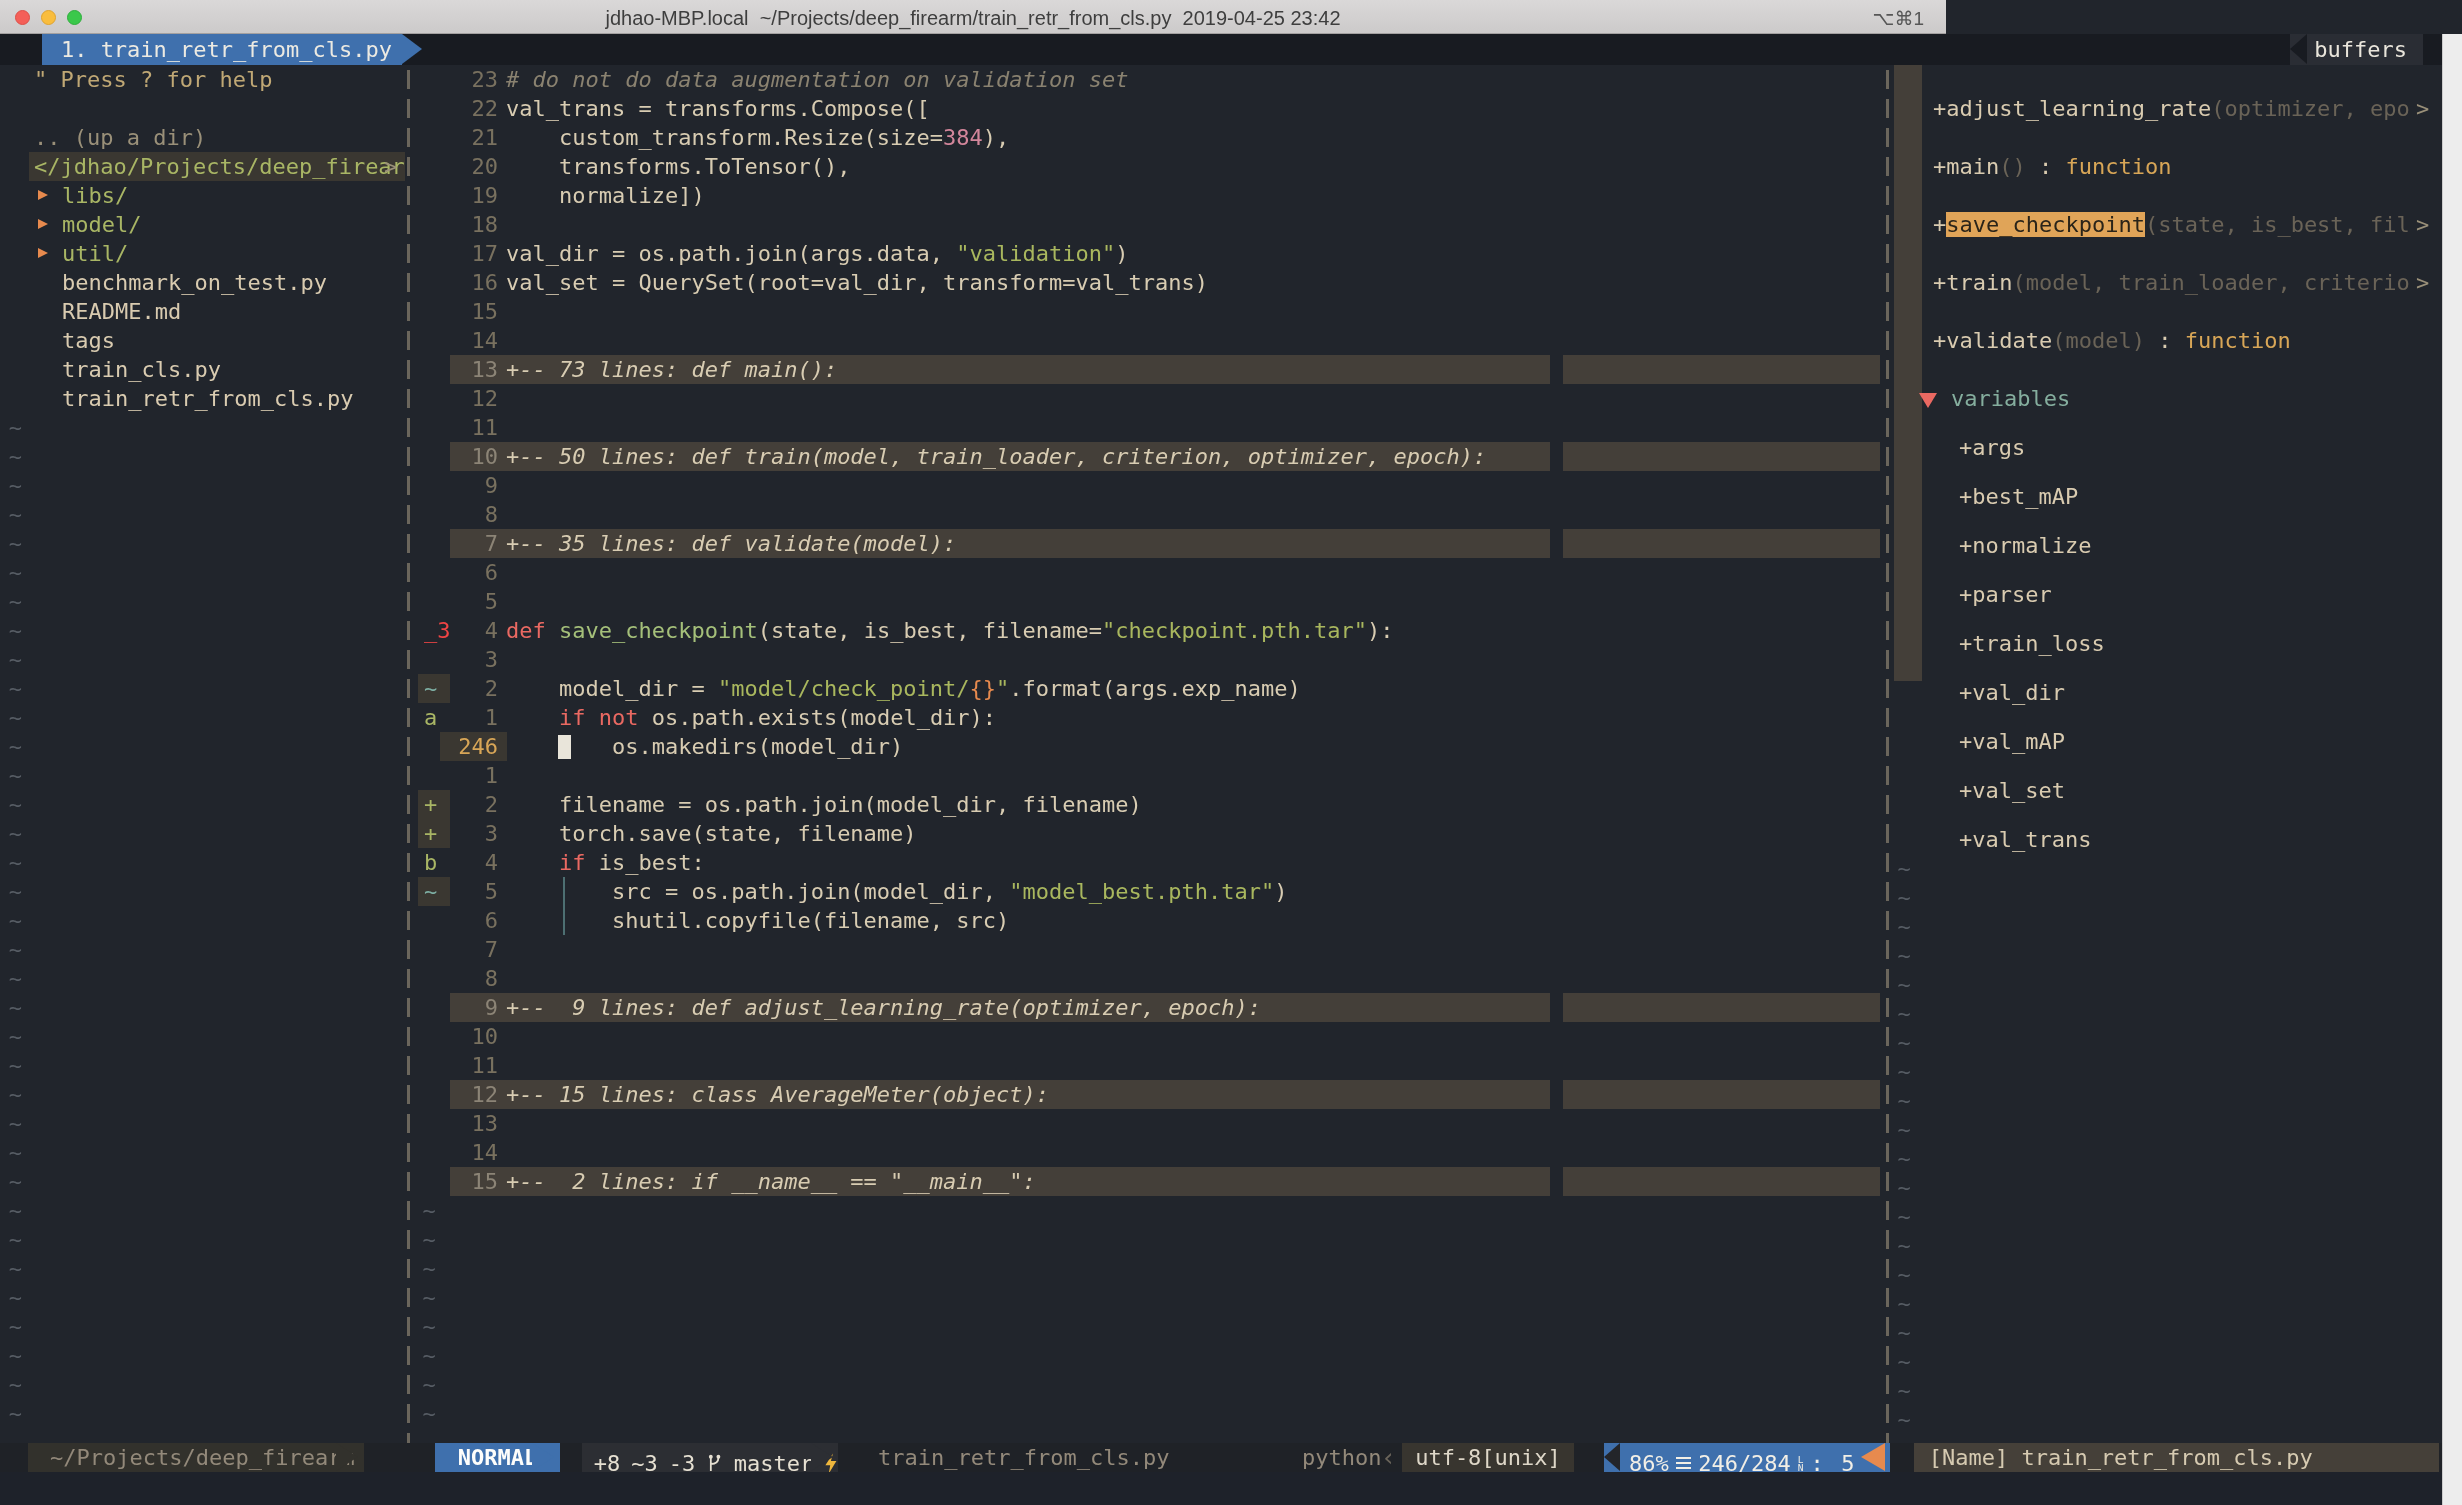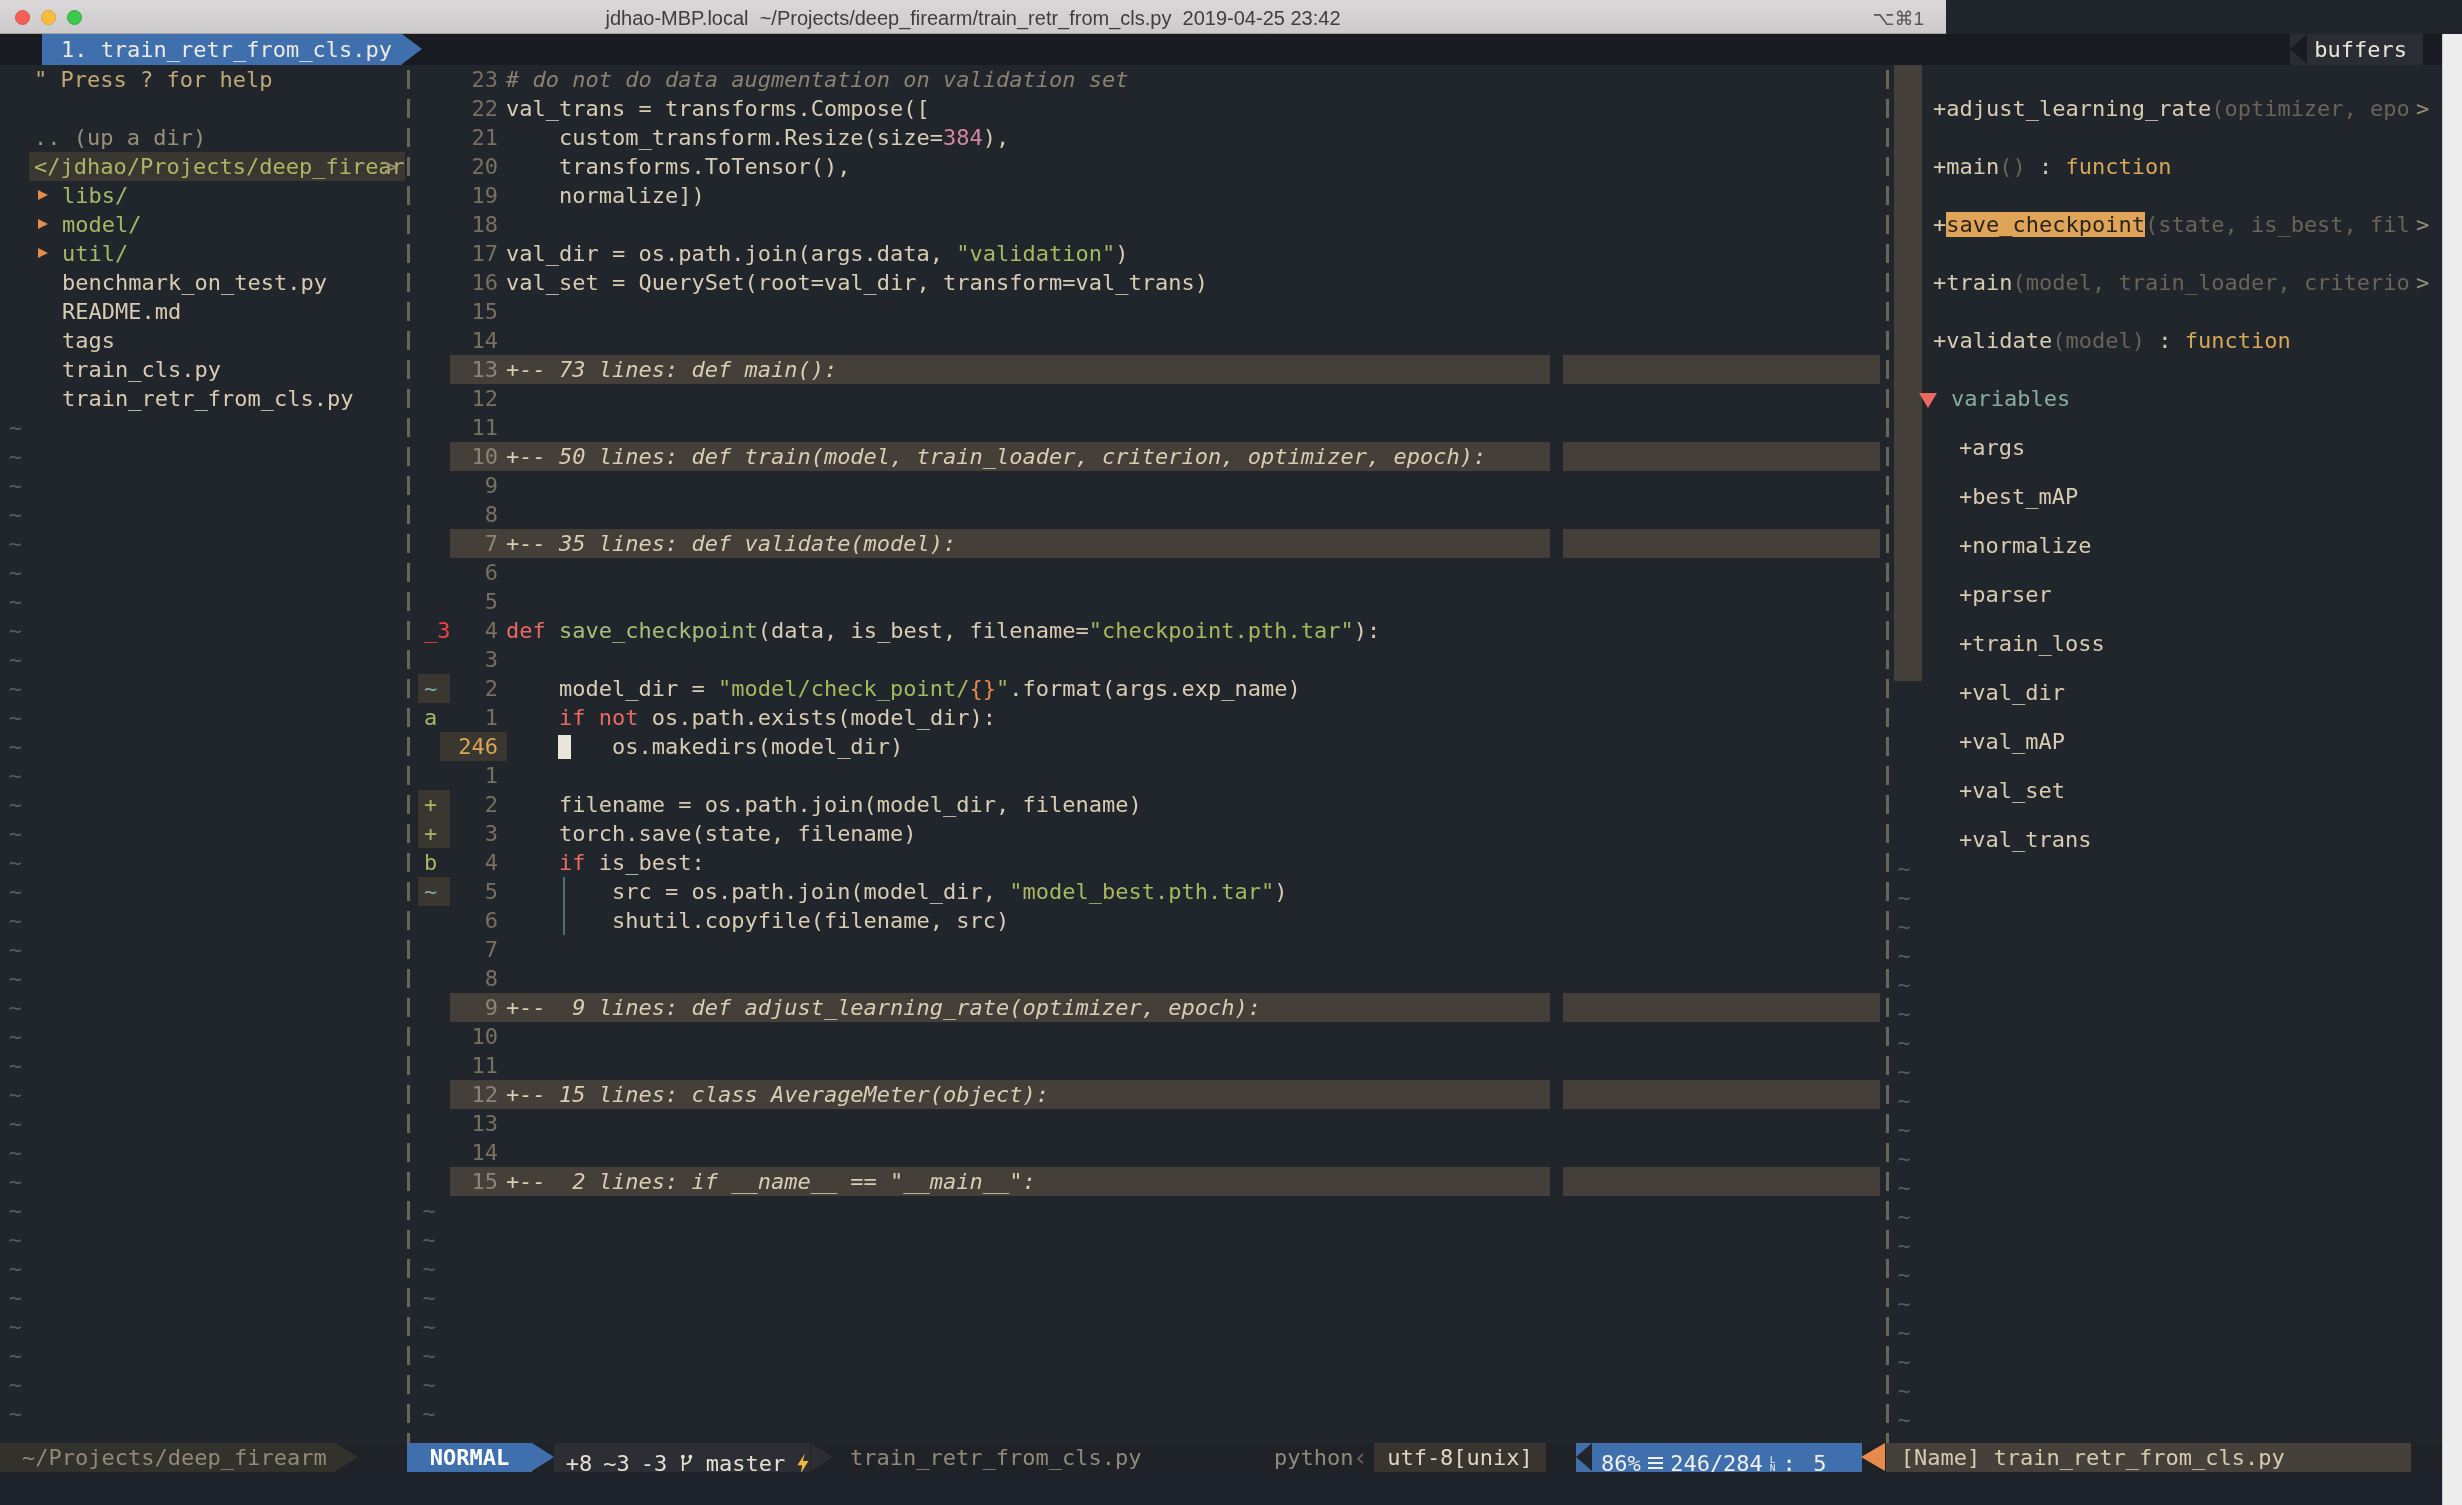--- a/index.html
+++ b/index.html
@@ -77,21 +77,21 @@
   .tb-kind{color:#d8a657;}
   .tb-hl{background:#e0a458;color:#2a2419;}
   .tb-trunc{position:absolute;left:523px;color:#9a9079;background:#21252c;}
   .tb-head{padding-left:58px;color:#85ae9e;}
   .tb-head .tri{position:absolute;left:26px;top:8.8px;width:0;height:0;
                 border-left:9.5px solid transparent;border-right:9.5px solid transparent;border-top:15.4px solid #ea6962;}
   .tb-var{padding-left:66px;color:#d9cbb0;margin-top:20px;}
   #tagbar .tilde{padding-left:4.4px;}
   
   .statusline{position:absolute;left:0;top:1409px;width:100%;height:29px;background:#1f2227;line-height:29px;}
-  .sl-seg{position:absolute;top:0;height:41px;box-sizing:border-box;white-space:pre;}
+  .sl-seg{position:absolute;top:0;height:41px;box-sizing:border-box;white-space:pre;margin-left:28px;}
   #sl-nt{left:0;width:336px;background:#32312c;color:#93897a;padding-left:22px;}
   .pl-arrow{position:absolute;top:0;width:0;height:0;border-top:14.7px solid transparent;border-bottom:14.7px solid transparent;}
   #sl-ar1{left:336px;border-left:22px solid #32312c;}
   #sl-mode{left:407px;width:125px;background:#3f70ad;color:#fdfdfb;text-align:center;font-weight:bold;}
   #sl-ar2{left:532px;border-left:22px solid #3f70ad;}
   #sl-hunks{left:554px;width:256px;background:#2c2e33;color:#e6e0d2;display:flex;align-items:center;gap:11px;padding-left:11.7px;}
   #sl-ar3{left:811px;border-left:22px solid #2c2e33;}
   #sl-file{left:850px;color:#93897a;}
   #sl-ft{left:1274px;color:#93897a;}
   #sl-sep1{left:1353px;color:#6a645a;font-size:25px;}
@@ -197,21 +197,21 @@
           <div class="row"><div class="lnum">14</div><div class="codetxt"></div></div>
           <div class="row fold"><div class="fband"></div><div class="lnum">13</div><div class="codetxt"><span class="p">+-- 73 lines: def main():</span></div></div>
           <div class="row"><div class="lnum">12</div><div class="codetxt"></div></div>
           <div class="row"><div class="lnum">11</div><div class="codetxt"></div></div>
           <div class="row fold"><div class="fband"></div><div class="lnum">10</div><div class="codetxt"><span class="p">+-- 50 lines: def train(model, train_loader, criterion, optimizer, epoch):</span></div></div>
           <div class="row"><div class="lnum">9</div><div class="codetxt"></div></div>
           <div class="row"><div class="lnum">8</div><div class="codetxt"></div></div>
           <div class="row fold"><div class="fband"></div><div class="lnum">7</div><div class="codetxt"><span class="p">+-- 35 lines: def validate(model):</span></div></div>
           <div class="row"><div class="lnum">6</div><div class="codetxt"></div></div>
           <div class="row"><div class="lnum">5</div><div class="codetxt"></div></div>
-          <div class="row"><div class="sg sg-red">_3</div><div class="lnum">4</div><div class="codetxt"><span class="k">def</span><span class="p"> </span><span class="f">save_checkpoint</span><span class="p">(data, is_best, filename=</span><span class="s">"checkpoint.pth.tar"</span><span class="p">):</span></div></div>
+          <div class="row"><div class="sg sg-red">_3</div><div class="lnum">4</div><div class="codetxt"><span class="k">def</span><span class="p"> </span><span class="f">save_checkpoint</span><span class="p">(state, is_best, filename=</span><span class="s">"checkpoint.pth.tar"</span><span class="p">):</span></div></div>
           <div class="row"><div class="lnum">3</div><div class="codetxt"></div></div>
           <div class="row"><div class="sg sbox sg-aqua">~</div><div class="lnum">2</div><div class="codetxt"><span class="p">    model_dir = </span><span class="s">"model/check_point/</span><span class="o">{}</span><span class="s">"</span><span class="p">.format(args.exp_name)</span></div></div>
           <div class="row"><div class="sg sg-green">a</div><div class="lnum">1</div><div class="codetxt"><span class="p">    </span><span class="k">if</span><span class="p"> </span><span class="k">not</span><span class="p"> os.path.exists(model_dir):</span></div></div>
           <div class="row"><div class="numbox"></div><div class="lnum curnum">246</div><div class="codetxt"><span class="p">        os.makedirs(model_dir)</span></div><div class="cursor"></div></div>
           <div class="row"><div class="lnum">1</div><div class="codetxt"></div></div>
           <div class="row"><div class="sg sbox sg-green">+</div><div class="lnum">2</div><div class="codetxt"><span class="p">    filename = os.path.join(model_dir, filename)</span></div></div>
           <div class="row"><div class="sg sbox sg-green">+</div><div class="lnum">3</div><div class="codetxt"><span class="p">    torch.save(state, filename)</span></div></div>
           <div class="row"><div class="sg sg-green">b</div><div class="lnum">4</div><div class="codetxt"><span class="p">    </span><span class="k">if</span><span class="p"> is_best:</span></div></div>
           <div class="row"><div class="sg sbox sg-aqua">~</div><div class="lnum">5</div><div class="codetxt"><span class="p">        src = os.path.join(model_dir, </span><span class="s">"model_best.pth.tar"</span><span class="p">)</span></div><div class="guide"></div></div>
           <div class="row"><div class="lnum">6</div><div class="codetxt"><span class="p">        shutil.copyfile(filename, src)</span></div><div class="guide"></div></div>

